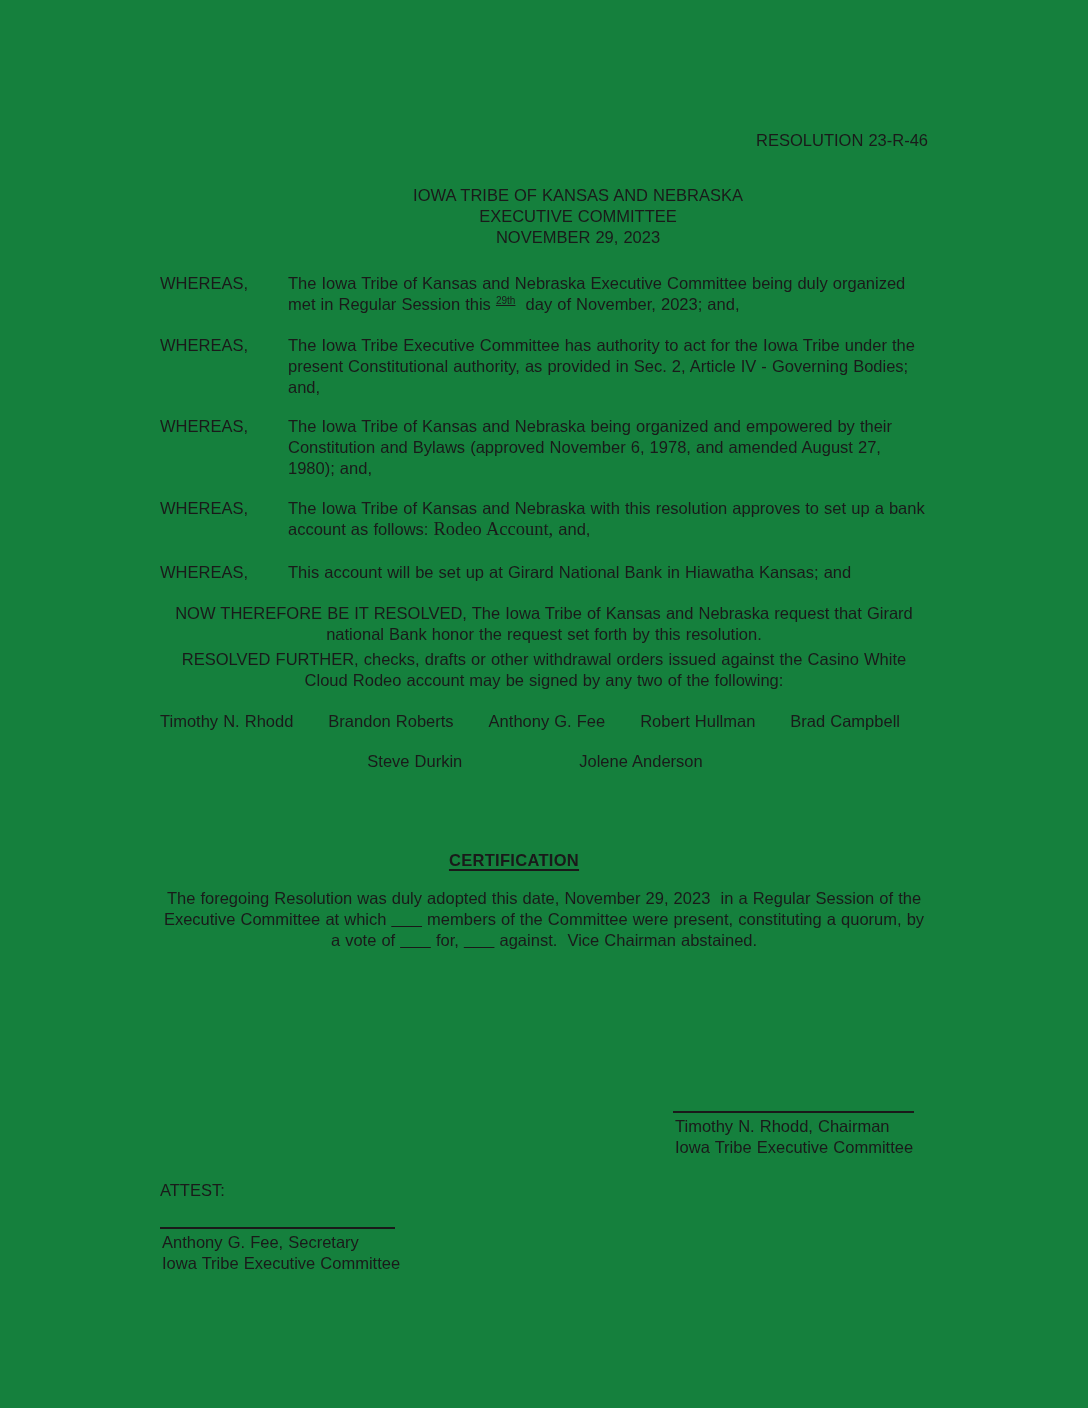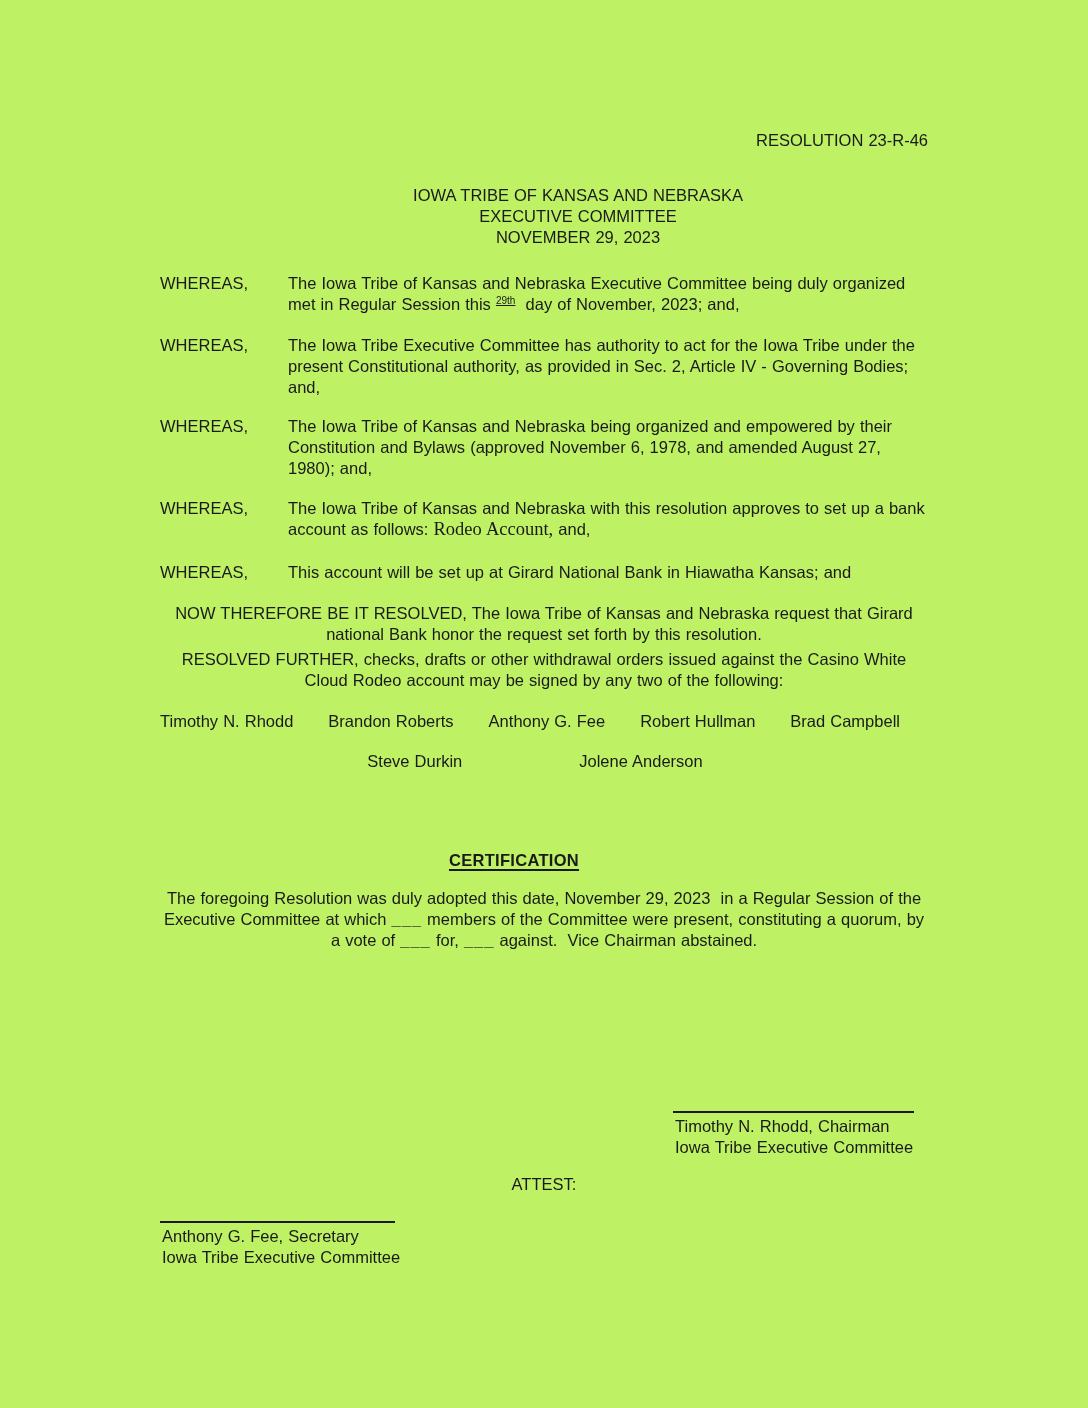--- a/index.html
+++ b/index.html
@@ -4,21 +4,21 @@
 <style>
   html, body {
     margin: 0;
     padding: 0;
     background: #ffffff;
   }
   .page {
     position: relative;
     width: 1088px;
     height: 1408px;
-    background: #bef264;
+    background: #15803d;
     color: #1a1a1a;
     font-family: "Liberation Sans", sans-serif;
     font-size: 16.5px;
     line-height: 21px;
     word-spacing: 0.5px;
     overflow: hidden;
   }
   .content {
     padding: 130px 160px 0 160px;
     width: 768px;
@@ -92,36 +92,36 @@
     position: relative;
     left: -30px;
     letter-spacing: 0.3px;
   }
   .cert-para {
     margin-top: 17px;
   }
   .blank {
     font-weight: bold;
     letter-spacing: 1px;
+    text-decoration: underline;
   }
   .sig-right {
     margin-top: 160px;
     margin-left: 513px;
     width: 255px;
   }
   .sig-line {
     border-top: 2px solid #1a1a1a;
     height: 0;
     margin-bottom: 3px;
   }
   .sig-line.right { width: 241px; }
   .sig-line.left { width: 235px; }
   .attest {
-    margin-top: 16px;
-    text-align: center;
+    margin-top: 22px;
   }
   .sig-left {
     margin-top: 26px;
     width: 300px;
   }
   .sig-name { padding-left: 2px; }
 </style>
 </head>
 <body>
 

